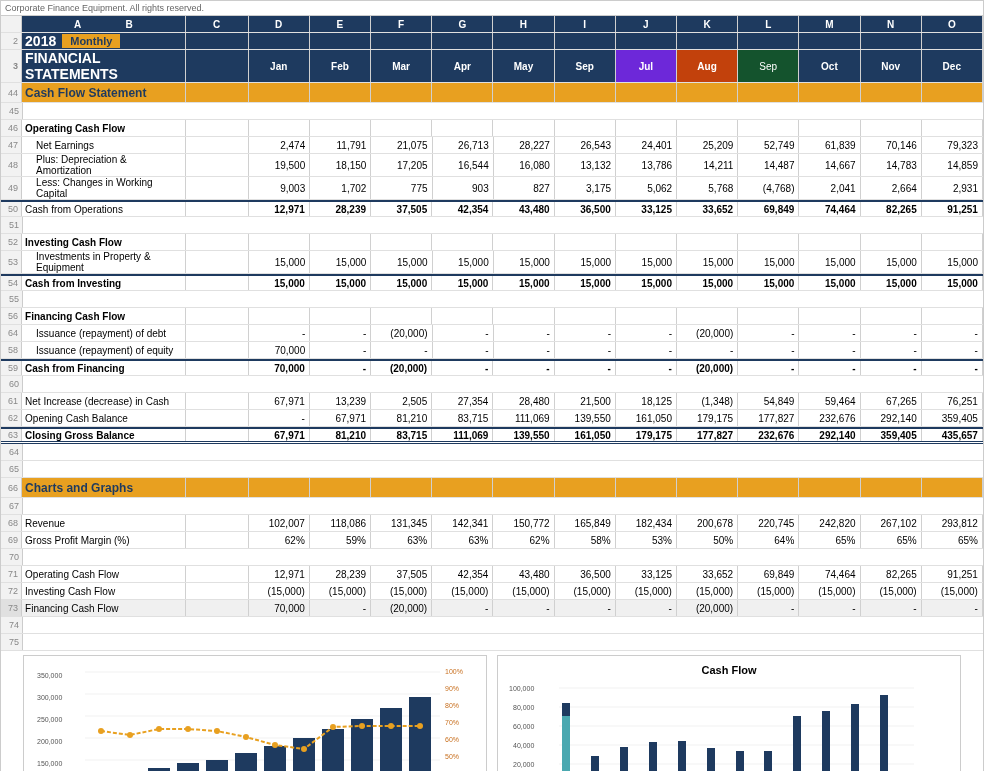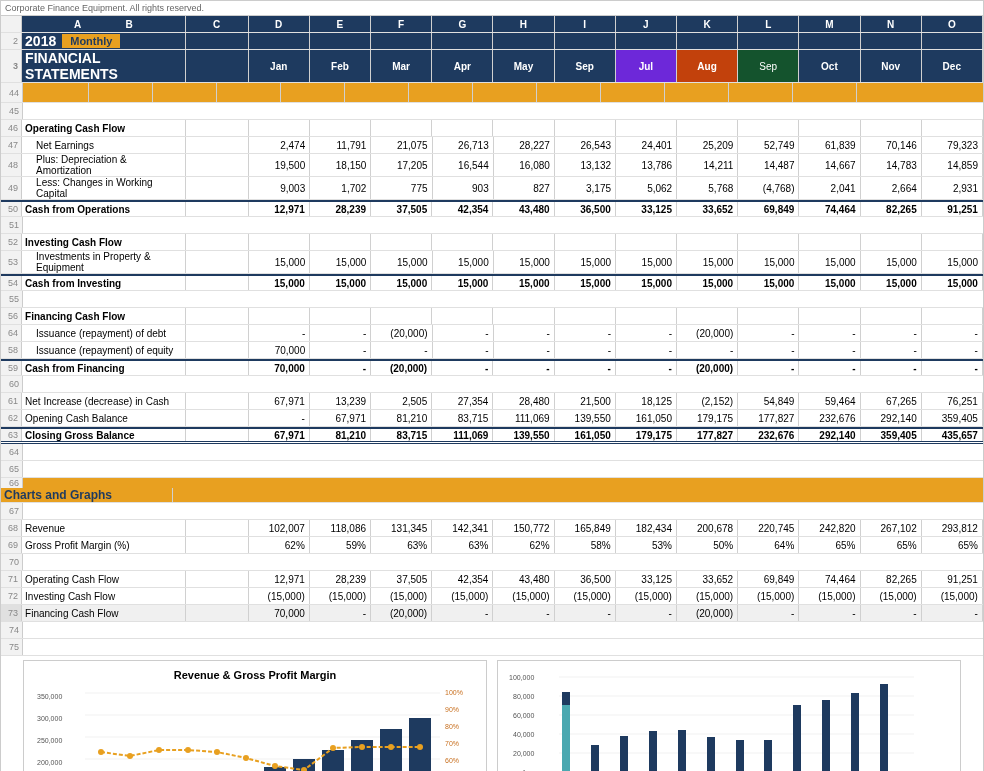--- a/index.html
+++ b/index.html
@@ -116,20 +116,21 @@
     <div class="c-j" style="background:#6d28d9;color:#fff;font-weight:bold;justify-content:center;">Jul</div>
     <div class="c-k" style="background:#c2410c;color:#fff;font-weight:bold;justify-content:center;">Aug</div>
     <div class="c-l" style="background:#14532d;color:#fff;font-weight:normal;justify-content:center;">Sep</div>
     <div class="c-m" style="background:#1e3a5f;color:#fff;font-weight:bold;justify-content:center;">Oct</div>
     <div class="c-n" style="background:#1e3a5f;color:#fff;font-weight:bold;justify-content:center;">Nov</div>
     <div class="c-o" style="background:#1e3a5f;color:#fff;font-weight:bold;justify-content:center;">Dec</div>
   </div>
 
   <div class="grid-row section-hdr" style="min-height:20px;">
     <div class="rn">44</div>
+    <div class="c-ab" style="background:#e8a020;font-weight:bold;font-size:12px;color:#1e3a5f;">Cash Flow Statement</div>
     <div class="c-c" style="background:#e8a020;"></div>
     <div class="c-d" style="background:#e8a020;"></div>
     <div class="c-e" style="background:#e8a020;"></div>
     <div class="c-f" style="background:#e8a020;"></div>
     <div class="c-g" style="background:#e8a020;"></div>
     <div class="c-h" style="background:#e8a020;"></div>
     <div class="c-i" style="background:#e8a020;"></div>
     <div class="c-j" style="background:#e8a020;"></div>
     <div class="c-k" style="background:#e8a020;"></div>
     <div class="c-l" style="background:#e8a020;"></div>
@@ -209,21 +210,21 @@
     <div class="c-j">5,062</div>
     <div class="c-k">5,768</div>
     <div class="c-l">(4,768)</div>
     <div class="c-m">2,041</div>
     <div class="c-n">2,664</div>
     <div class="c-o">2,931</div>
   </div>
 
   <div class="grid-row subtotal-row" style="border-top:2px solid #1e3a5f;">
     <div class="rn">50</div>
-    <div class="c-ab" style="font-weight:bold;">Cash from Operations</div>
+    <div class="c-ab" style="font-weight:normal;">Cash from Operations</div>
     <div class="c-c"></div>
     <div class="c-d" style="font-weight:bold;">12,971</div>
     <div class="c-e" style="font-weight:bold;">28,239</div>
     <div class="c-f" style="font-weight:bold;">37,505</div>
     <div class="c-g" style="font-weight:bold;">42,354</div>
     <div class="c-h" style="font-weight:bold;">43,480</div>
     <div class="c-i" style="font-weight:bold;">36,500</div>
     <div class="c-j" style="font-weight:bold;">33,125</div>
     <div class="c-k" style="font-weight:bold;">33,652</div>
     <div class="c-l" style="font-weight:bold;">69,849</div>
@@ -374,21 +375,21 @@
     <div class="rn">61</div>
     <div class="c-ab">Net Increase (decrease) in Cash</div>
     <div class="c-c"></div>
     <div class="c-d">67,971</div>
     <div class="c-e">13,239</div>
     <div class="c-f">2,505</div>
     <div class="c-g">27,354</div>
     <div class="c-h">28,480</div>
     <div class="c-i">21,500</div>
     <div class="c-j">18,125</div>
-    <div class="c-k">(2,152)</div>
+    <div class="c-k">(1,348)</div>
     <div class="c-l">54,849</div>
     <div class="c-m">59,464</div>
     <div class="c-n">67,265</div>
     <div class="c-o">76,251</div>
   </div>
 
   <div class="grid-row">
     <div class="rn">62</div>
     <div class="c-ab">Opening Cash Balance</div>
     <div class="c-c"></div>
@@ -424,21 +425,21 @@
     <div class="c-o" style="font-weight:bold;">435,657</div>
   </div>
 
   <div class="grid-row empty-row">
       <div class="rn">64</div>
     </div>
   <div class="grid-row empty-row">
       <div class="rn">65</div>
     </div>
 
-  <div class="grid-row section-hdr" style="min-height:20px;flex-direction:column;">
+  <div class="grid-row section-hdr" style="min-height:20px;">
     <div class="rn">66</div>
     <div class="c-ab" style="background:#e8a020;font-weight:bold;font-size:12px;color:#1e3a5f;">Charts and Graphs</div>
     <div class="c-c" style="background:#e8a020;"></div>
     <div class="c-d" style="background:#e8a020;"></div>
     <div class="c-e" style="background:#e8a020;"></div>
     <div class="c-f" style="background:#e8a020;"></div>
     <div class="c-g" style="background:#e8a020;"></div>
     <div class="c-h" style="background:#e8a020;"></div>
     <div class="c-i" style="background:#e8a020;"></div>
     <div class="c-j" style="background:#e8a020;"></div>
@@ -550,21 +551,20 @@
   <div class="grid-row empty-row">
       <div class="rn">74</div>
     </div>
   <div class="grid-row empty-row">
       <div class="rn">75</div>
     </div>
 
   <div style="display:flex;padding:4px 22px;gap:10px;">
 
     <div style="flex:1;border:1px solid #ccc;padding:8px;background:#fff;">
-      <div style="text-align:center;font-weight:bold;font-size:11px;margin-bottom:4px;">Revenue &amp; Gross Profit Margin</div>
       <svg width="100%" height="180" viewBox="0 0 440 180">
 
         <text x="2" y="14" font-size="7" fill="#555">350,000</text>
         <text x="2" y="36" font-size="7" fill="#555">300,000</text>
         <text x="2" y="58" font-size="7" fill="#555">250,000</text>
         <text x="2" y="80" font-size="7" fill="#555">200,000</text>
         <text x="2" y="102" font-size="7" fill="#555">150,000</text>
         <text x="2" y="124" font-size="7" fill="#555">100,000</text>
         <text x="2" y="146" font-size="7" fill="#555">50,000</text>
         <text x="14" y="163" font-size="7" fill="#555">-</text>
@@ -639,20 +639,21 @@
         <text x="291" y="173" font-size="7" fill="#555">Sep</text>
         <text x="320" y="173" font-size="7" fill="#555">Oct</text>
         <text x="349" y="173" font-size="7" fill="#555">Nov</text>
         <text x="378" y="173" font-size="7" fill="#555">Dec</text>
       </svg>
       
       
     </div>
 
     <div style="flex:1;border:1px solid #ccc;padding:8px;background:#fff;">
+      <div style="text-align:center;font-weight:bold;font-size:11px;margin-bottom:4px;">Cash Flow</div>
       <svg width="100%" height="180" viewBox="0 0 440 180">
 
         <text x="0" y="11" font-size="7" fill="#555">100,000</text>
         <text x="4" y="30" font-size="7" fill="#555">80,000</text>
         <text x="4" y="49" font-size="7" fill="#555">60,000</text>
         <text x="4" y="68" font-size="7" fill="#555">40,000</text>
         <text x="4" y="87" font-size="7" fill="#555">20,000</text>
         <text x="14" y="103" font-size="7" fill="#555">-</text>
         <text x="0" y="119" font-size="7" fill="#555">(20,000)</text>
         <text x="0" y="138" font-size="7" fill="#555">(40,000)</text>

